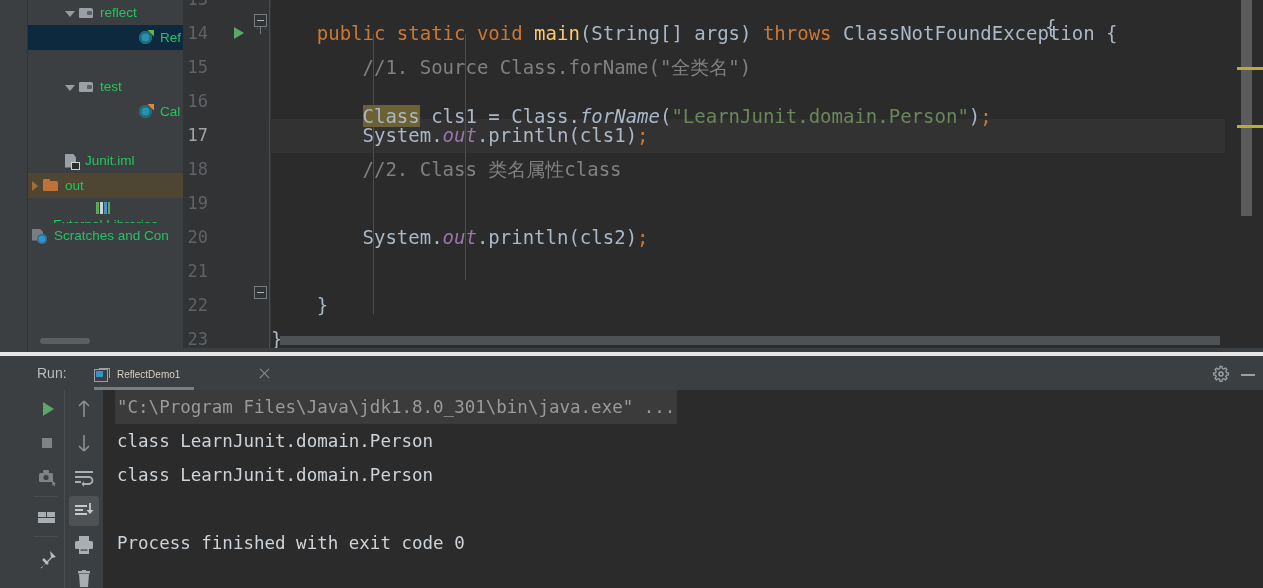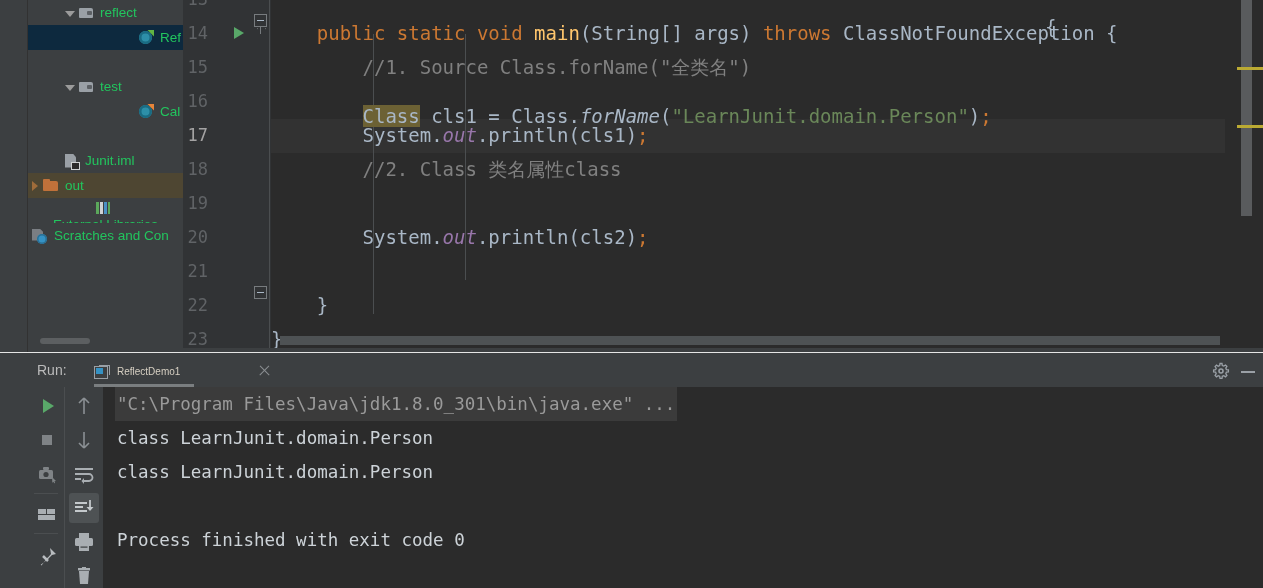--- a/index.html
+++ b/index.html
@@ -230,21 +230,21 @@
   }
   #brace-top {
     position: absolute; left: 1045px; top: 16px;
     font-family: "DejaVu Sans Mono", monospace; font-size: 19px; color: #a9b7c6;
   }
 
   
   #run-window {
     position: absolute; left: 0px; top: 352px; width: 1263px; height: 236px;
     background: #3c3f41;
-    border-top: 1px solid #e5e5e5;
+    border-top: 4px solid #e5e5e5;
   }
   #run-header {
     position: absolute; left: 28px; top: 0; right: 0; height: 34px;
   }
   #run-label {
     position: absolute; left: 9px; top: 9px;
     color: #bbbbbb; font-size: 14px;
   }
   #run-tab {
     position: absolute; left: 62px; top: 3px; height: 31px;

